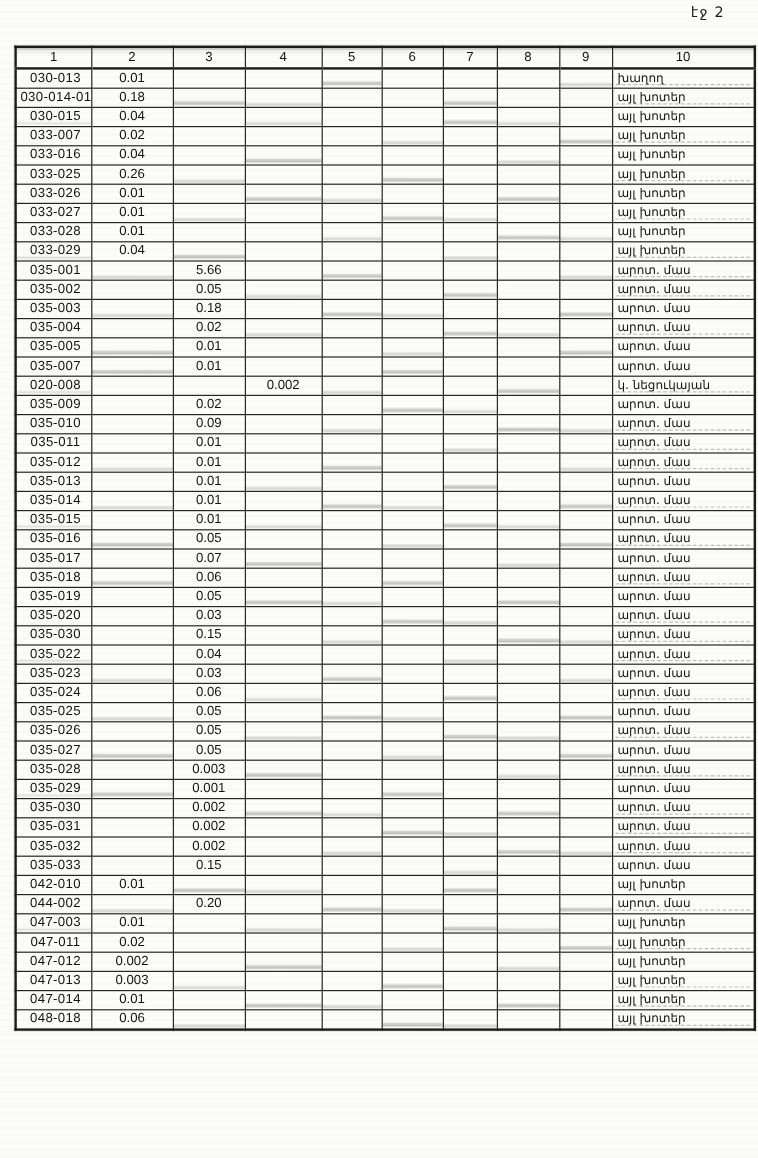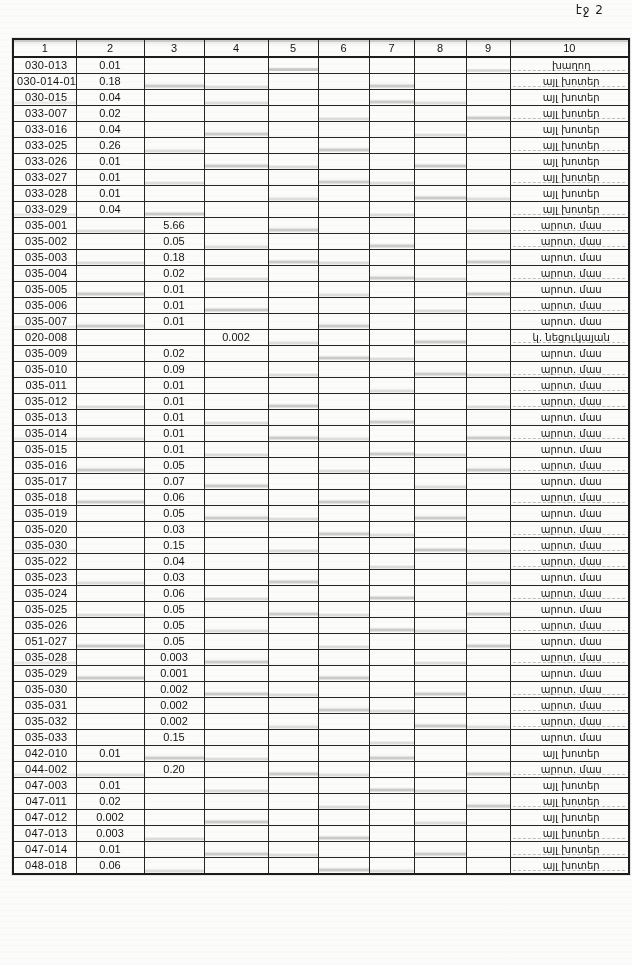--- a/index.html
+++ b/index.html
@@ -69,21 +69,21 @@
   }
   tbody td.col1 {
     text-align: center;
     padding-left: 3px;
     letter-spacing: 0.3px;
   }
   tbody td.col2, tbody td.col3, tbody td.col4 {
     text-align: center;
   }
   tbody td.col10 {
-    text-align: center;
+    text-align: left;
     padding-left: 4px;
     font-family: "DejaVu Sans", sans-serif;
     font-size: 10px;
     position: relative;
   }
   tbody td.col10.leader::after {
     content: "";
     position: absolute;
     left: 2px;
     right: 3px;
@@ -317,32 +317,20 @@
           <td class="col3">0.01</td>
           <td class="col4"></td>
           <td class="col5"></td>
           <td class="col6 smudge2"></td>
           <td class="col7"></td>
           <td class="col8"></td>
           <td class="col9 smudge"></td>
           <td class="col10">արոտ. մաս</td>
         </tr>
         <tr>
-          <td class="col1">035-006</td>
-          <td class="col2"></td>
-          <td class="col3">0.01</td>
-          <td class="col4 smudge"></td>
-          <td class="col5"></td>
-          <td class="col6"></td>
-          <td class="col7"></td>
-          <td class="col8 smudge2"></td>
-          <td class="col9"></td>
-          <td class="col10 leader">արոտ. մաս</td>
-        </tr>
-        <tr>
           <td class="col1">035-007</td>
           <td class="col2 smudge"></td>
           <td class="col3">0.01</td>
           <td class="col4"></td>
           <td class="col5"></td>
           <td class="col6 smudge"></td>
           <td class="col7"></td>
           <td class="col8"></td>
           <td class="col9"></td>
           <td class="col10">արոտ. մաս</td>
@@ -569,21 +557,21 @@
           <td class="col3">0.05</td>
           <td class="col4 smudge2"></td>
           <td class="col5"></td>
           <td class="col6"></td>
           <td class="col7 smudge"></td>
           <td class="col8 smudge2"></td>
           <td class="col9"></td>
           <td class="col10 leader">արոտ. մաս</td>
         </tr>
         <tr>
-          <td class="col1">051-027</td>
+          <td class="col1">035-027</td>
           <td class="col2 smudge"></td>
           <td class="col3">0.05</td>
           <td class="col4"></td>
           <td class="col5"></td>
           <td class="col6 smudge2"></td>
           <td class="col7"></td>
           <td class="col8"></td>
           <td class="col9 smudge"></td>
           <td class="col10">արոտ. մաս</td>
         </tr>

